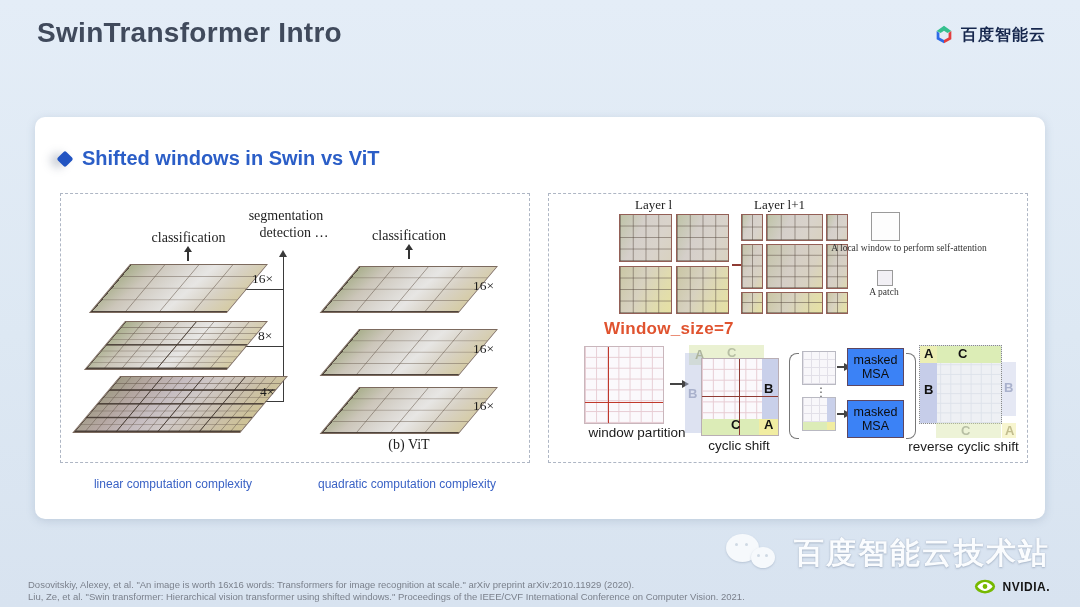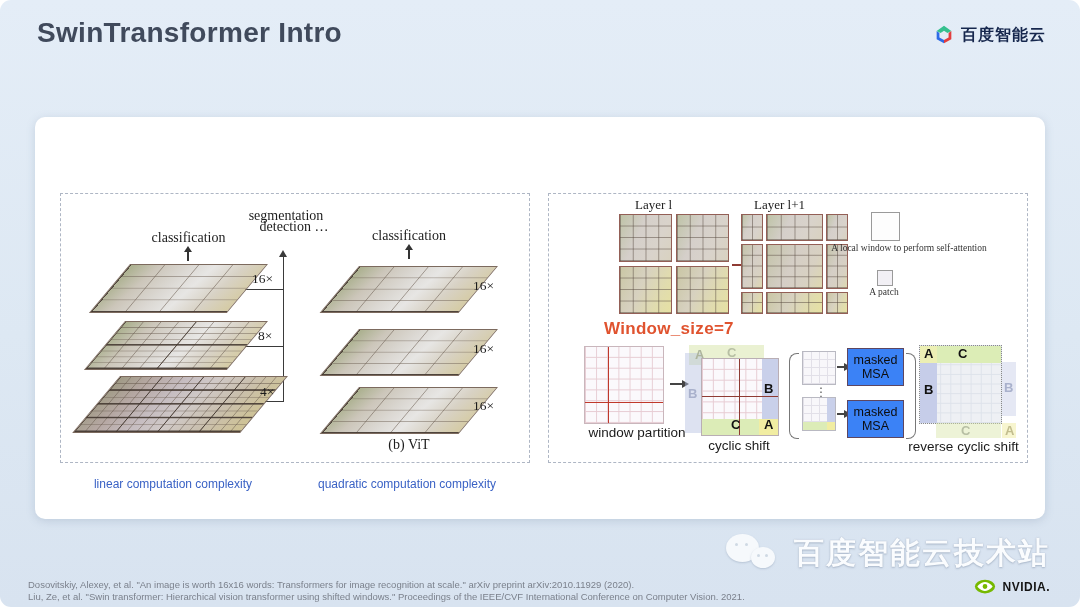--- a/index.html
+++ b/index.html
@@ -1,18 +1,18 @@
 <!DOCTYPE html>
 <html><head>
 <meta charset="utf-8">
 <style>
   html,body{margin:0;padding:0;}
   .slide{position:relative;width:1080px;height:607px;overflow:hidden;
     background:linear-gradient(180deg,#e4edf7 0%,#dde8f3 55%,#d8e3f0 100%);
-    font-family:"Liberation Sans",sans-serif;border-radius:11px;}
+    font-family:"Liberation Sans",sans-serif;}
   .abs{position:absolute;}
 
   
   .title{left:37px;top:17px;font-size:28px;font-weight:600;color:#404a5c;letter-spacing:.3px;}
   .brand{right:34px;top:24px;display:flex;align-items:center;gap:6px;}
   .brand-name{font-size:16px;font-weight:700;color:#16274d;letter-spacing:1px;}
 
   
   .card{left:35px;top:117px;width:1010px;height:402px;background:#ffffff;border-radius:10px;
     box-shadow:0 2px 8px rgba(110,130,160,.25);}
@@ -119,27 +119,31 @@
       <svg width="22" height="22" viewBox="0 0 24 24">
         <path d="M4 7.5v9l8 4.5v-3.6l-5-2.8V9.7z" fill="#2e6be6"></path>
         <path d="M12 2 4 7.5l4.2 2.3L12 7.3l3.8 2.5L20 7.5z" fill="#35c08e"></path>
         <path d="M20 7.5v9L12 21v-3.6l5-2.8V9.7z" fill="#e23e3e"></path>
       </svg>
     </span>
     <span class="brand-name">百度智能云</span>
   </div>
 
   <div class="abs card">
+    <div class="abs headrow">
+      <span class="diamond"></span>
+      <span class="heading">Shifted windows in Swin vs ViT</span>
+    </div>
 
     <div class="abs panel panel-l">
 
       <div class="figlabel" style="left:65px;top:36px;width:125px;">classification</div>
       <div class="var" style="left:126px;top:54px;height:13px;"></div>
       <div class="figlabel" style="left:160px;top:14px;width:130px;">segmentation</div>
-      <div class="figlabel" style="left:168px;top:25px;width:130px;">detection …</div>
+      <div class="figlabel" style="left:168px;top:31px;width:130px;">detection …</div>
 
       <div class="tri-up" style="left:218px;top:52px;"></div>
       <div class="vline" style="left:222px;top:59px;height:148px;"></div>
       <div class="stub" style="left:184px;top:95px;width:39px;"></div>
       <div class="stub" style="left:180px;top:152px;width:43px;"></div>
       <div class="stub" style="left:196px;top:207px;width:27px;"></div>
 
       <div class="plane" style="left:69px;top:70px;width:136px;height:47px;--fx:4;--fy:4;--wx:1;--wy:1;"></div>
       <div class="plane" style="left:64px;top:127px;width:141px;height:47px;--fx:8;--fy:8;--wx:2;--wy:2;"></div>
       <div class="plane p3" style="left:59px;top:182px;width:166px;height:55px;--fx:16;--fy:8;--wx:4;--wy:4;"></div>

